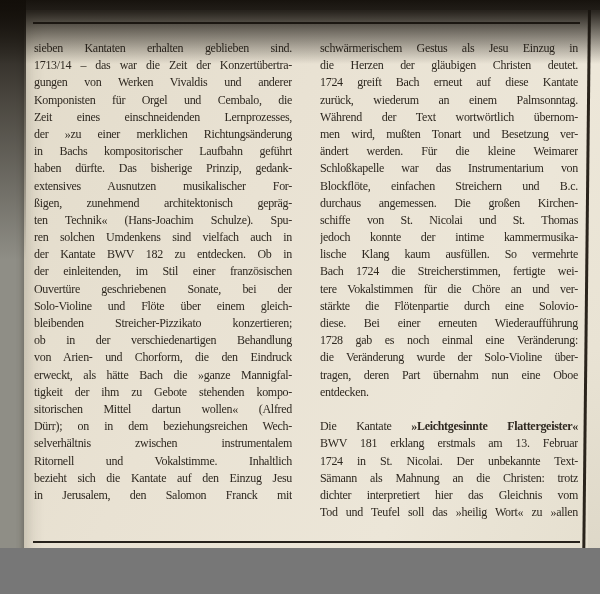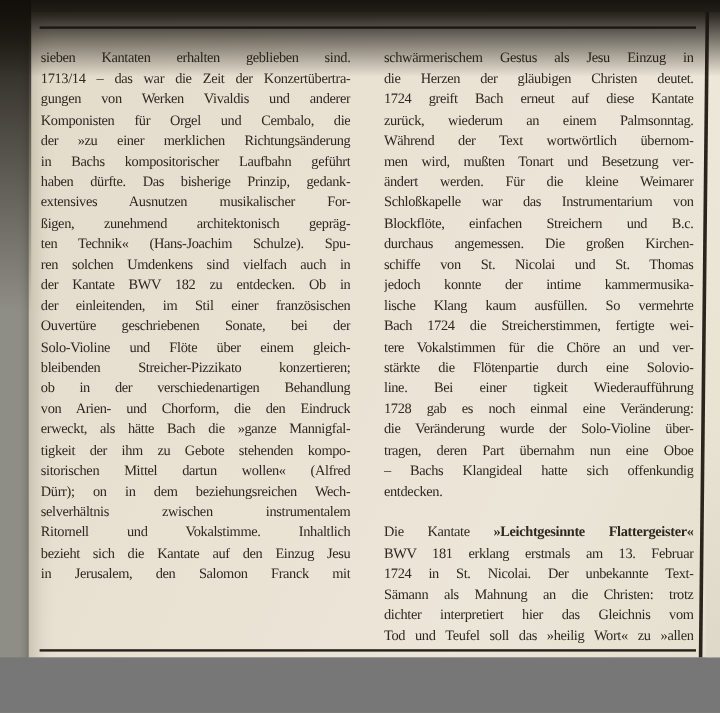--- a/index.html
+++ b/index.html
@@ -65,20 +65,21 @@
 <div class="photo">
   <div class="page">
     <div class="rule top"></div>
 
     <div class="columns">
       <div class="col">
           <div class="line"><span>sieben Kantaten erhalten geblieben sind.</span></div>
           <div class="line"><span>1713/14 – das war die Zeit der Konzertübertra-</span></div>
           <div class="line"><span>gungen von Werken Vivaldis und anderer</span></div>
           <div class="line"><span>Komponisten für Orgel und Cembalo, die</span></div>
+          <div class="line"><span>Zeit eines einschneidenden Lernprozesses,</span></div>
           <div class="line"><span>der »zu einer merklichen Richtungsänderung</span></div>
           <div class="line"><span>in Bachs kompositorischer Laufbahn geführt</span></div>
           <div class="line"><span>haben dürfte. Das bisherige Prinzip, gedank-</span></div>
           <div class="line"><span>extensives Ausnutzen musikalischer For-</span></div>
           <div class="line"><span>ßigen, zunehmend architektonisch gepräg-</span></div>
           <div class="line"><span>ten Technik« (Hans-Joachim Schulze). Spu-</span></div>
           <div class="line"><span>ren solchen Umdenkens sind vielfach auch in</span></div>
           <div class="line"><span>der Kantate BWV 182 zu entdecken. Ob in</span></div>
           <div class="line"><span>der einleitenden, im Stil einer französischen</span></div>
           <div class="line"><span>Ouvertüre geschriebenen Sonate, bei der</span></div>
@@ -105,25 +106,24 @@
           <div class="line"><span>ändert werden. Für die kleine Weimarer</span></div>
           <div class="line"><span>Schloßkapelle war das Instrumentarium von</span></div>
           <div class="line"><span>Blockflöte, einfachen Streichern und B.c.</span></div>
           <div class="line"><span>durchaus angemessen. Die großen Kirchen-</span></div>
           <div class="line"><span>schiffe von St. Nicolai und St. Thomas</span></div>
           <div class="line"><span>jedoch konnte der intime kammermusika-</span></div>
           <div class="line"><span>lische Klang kaum ausfüllen. So vermehrte</span></div>
           <div class="line"><span>Bach 1724 die Streicherstimmen, fertigte wei-</span></div>
           <div class="line"><span>tere Vokalstimmen für die Chöre an und ver-</span></div>
           <div class="line"><span>stärkte die Flötenpartie durch eine Solovio-</span></div>
-          <div class="line"><span>line. Bei einer tigkeit Wiederaufführung</span></div>
+          <div class="line"><span>diese. Bei einer erneuten Wiederaufführung</span></div>
           <div class="line"><span>1728 gab es noch einmal eine Veränderung:</span></div>
           <div class="line"><span>die Veränderung wurde der Solo-Violine über-</span></div>
           <div class="line"><span>tragen, deren Part übernahm nun eine Oboe</span></div>
-          <div class="line"><span>– Bachs Klangideal hatte sich offenkundig</span></div>
           <div class="line nojust"><span>entdecken.</span></div>
           <div class="line"><span></span></div>
           <div class="line"><span>Die Kantate </span><span class="b">»Leichtgesinnte Flattergeister«</span><span></span></div>
           <div class="line"><span>BWV 181 erklang erstmals am 13. Februar</span></div>
           <div class="line"><span>1724 in St. Nicolai. Der unbekannte Text-</span></div>
           <div class="line"><span>Sämann als Mahnung an die Christen: trotz</span></div>
           <div class="line"><span>dichter interpretiert hier das Gleichnis vom</span></div>
           <div class="line"><span>Tod und Teufel soll das »heilig Wort« zu »allen</span></div>
         </div>
     </div>

